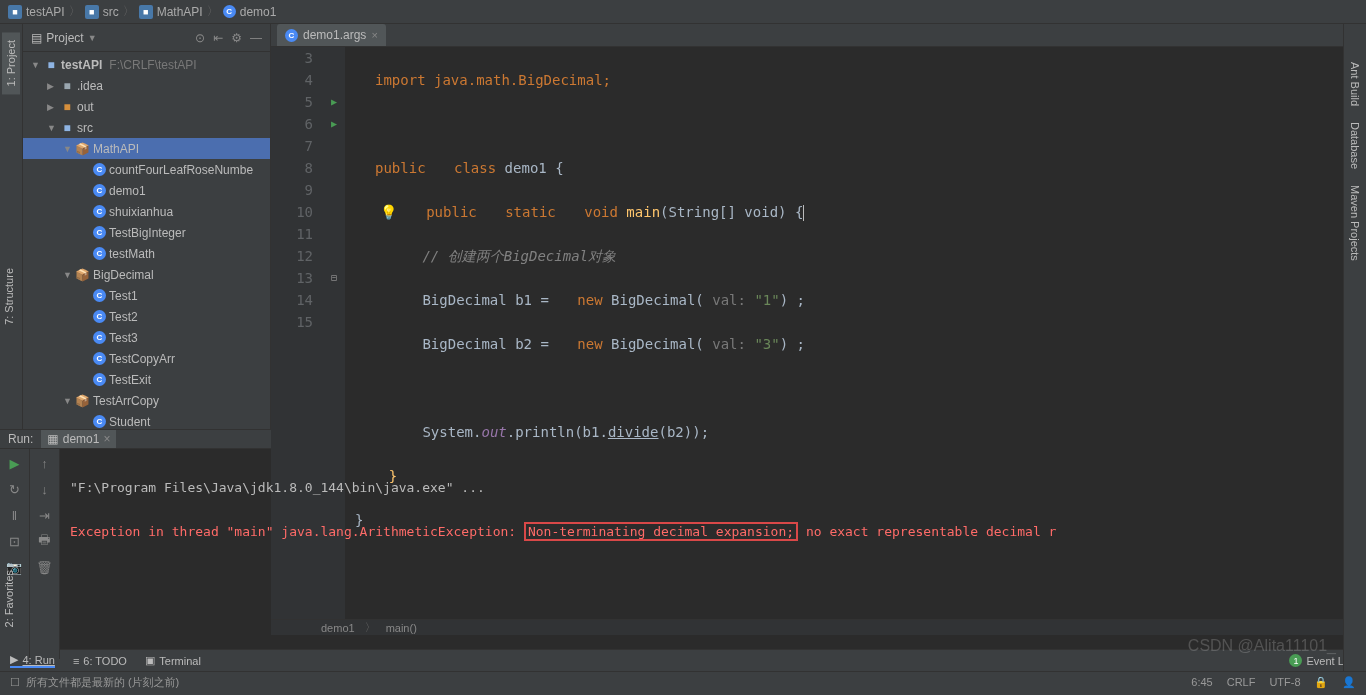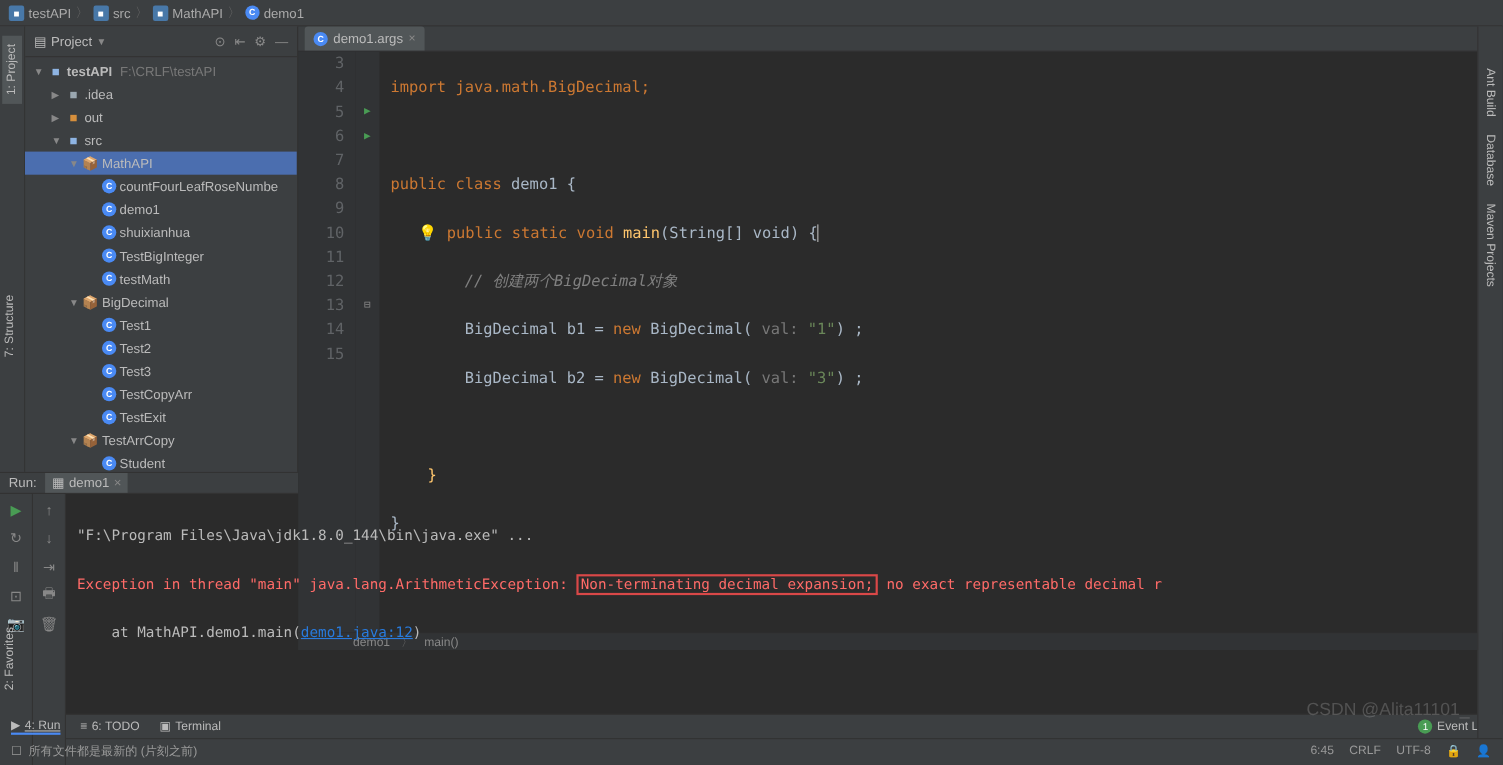--- a/index.html
+++ b/index.html
@@ -31,21 +31,21 @@
 .fold-grey { color:#9aa7b0; }
 .icon-class-c { width:13px;height:13px;border-radius:50%;background:#4a8af4;color:#fff;font-size:8px;font-weight:bold;display:flex;align-items:center;justify-content:center; }
 .editor-area { flex: 1; display: flex; flex-direction: column; background: #2b2b2b; }
 .tabs-bar { height: 28px; background: #3c3f41; border-bottom: 1px solid #323232; display: flex; align-items: flex-end; padding-left: 6px; gap: 8px; }
 .file-tab { background: #515658; color: #bbb; padding: 4px 8px; display: flex; align-items: center; gap: 5px; border-top-left-radius: 3px; border-top-right-radius: 3px; height: 22px; }
 .file-tab .close { color: #888; font-size: 11px; }
 .code-area { flex: 1; display: flex; font-family: 'Consolas','Monaco',monospace; font-size: 14px; background: #2b2b2b; position: relative; }
 .gutter { width: 52px; background: #313335; color: #606366; text-align: right; padding-right: 10px; line-height: 22px; user-select: none; }
 .gutter-marks { width: 22px; background: #313335; line-height: 22px; text-align: center; }
 .code-content { flex: 1; padding-left: 10px; line-height: 22px; white-space: pre; color: #a9b7c6; position: relative; }
-.kw { color: #cc7832; }
+.kw { color: #cc7832; margin-left: 20px; }
 .str { color: #6a8759; }
 .cmt { color: #808080; font-style: italic; }
 .cls { color: #a9b7c6; }
 .mth { color: #ffc66d; }
 .fld { color: #9876aa; font-style: italic; }
 .param-hint { color: #787878; }
 .bulb { color: #f0a732; }
 .play-mark { color: #499c54; font-size: 10px; }
 .caret { border-left: 1px solid #bbb; display:inline-block; height:16px; vertical-align:middle; }
 .editor-breadcrumb { height: 22px; background: #313335; border-top: 1px solid #323232; display: flex; align-items: center; padding: 0 50px; gap: 10px; color: #888; font-size: 11px; }
@@ -246,20 +246,21 @@
       </div>
       <div class="code-content">
 <div><span class="kw">import java.math.BigDecimal;</span></div>
 <div>&nbsp;</div>
 <div><span class="kw">public</span> <span class="kw">class</span> <span class="cls">demo1</span> {</div>
 <div>   <span class="bulb">💡</span> <span class="kw">public</span> <span class="kw">static</span> <span class="kw">void</span> <span class="mth">main</span><span>(String[] void) {</span><span class="caret"></span></div>
 <div>        <span class="cmt">// 创建两个BigDecimal对象</span></div>
 <div>        <span>BigDecimal</span> <span>b1 =</span> <span class="kw">new</span> <span>BigDecimal(</span> <span class="param-hint">val:</span> <span class="str">"1"</span><span>) ;</span></div>
 <div>        <span>BigDecimal</span> <span>b2 =</span> <span class="kw">new</span> <span>BigDecimal(</span> <span class="param-hint">val:</span> <span class="str">"3"</span><span>) ;</span></div>
 <div>&nbsp;</div>
+<div>        <span>System.</span><span class="fld">out</span><span>.println(b1.</span><span style="text-decoration:underline">divide</span><span>(b2));</span></div>
 <div>    <span class="mth">}</span></div>
 <div>}</div>
 <div>&nbsp;</div>
       </div>
       <div class="scroll-strip"></div>
     </div>
     <div class="editor-breadcrumb">
       <span>demo1</span>
       <span class="bc-sep">〉</span>
       <span>main()</span>
@@ -305,21 +306,20 @@
     <div class="run-toolbar2">
       <span class="tb-icon">↑</span>
       <span class="tb-icon">↓</span>
       <span class="tb-icon">⇥</span>
       <span class="tb-icon">🖶</span>
       <span class="tb-icon">🗑</span>
     </div>
     <div class="console">
 <div>"F:\Program Files\Java\jdk1.8.0_144\bin\java.exe" ...</div>
 <div><span class="err">Exception in thread "main" </span><span class="err">java.lang.ArithmeticException</span><span class="err">: </span><span class="err highlight-box">Non-terminating decimal expansion;</span><span class="err"> no exact representable decimal r</span></div>
-<div><span>    at MathAPI.demo1.main(</span><span class="err-link">demo1.java:12</span><span>)</span></div>
 <div>&nbsp;</div>
 
     </div>
   </div>
 </div>
 
 <div class="bottom-tabs">
   <span class="bottom-tab active">
       <span>▶</span>
       <span style="text-decoration:underline">4: Run</span>

